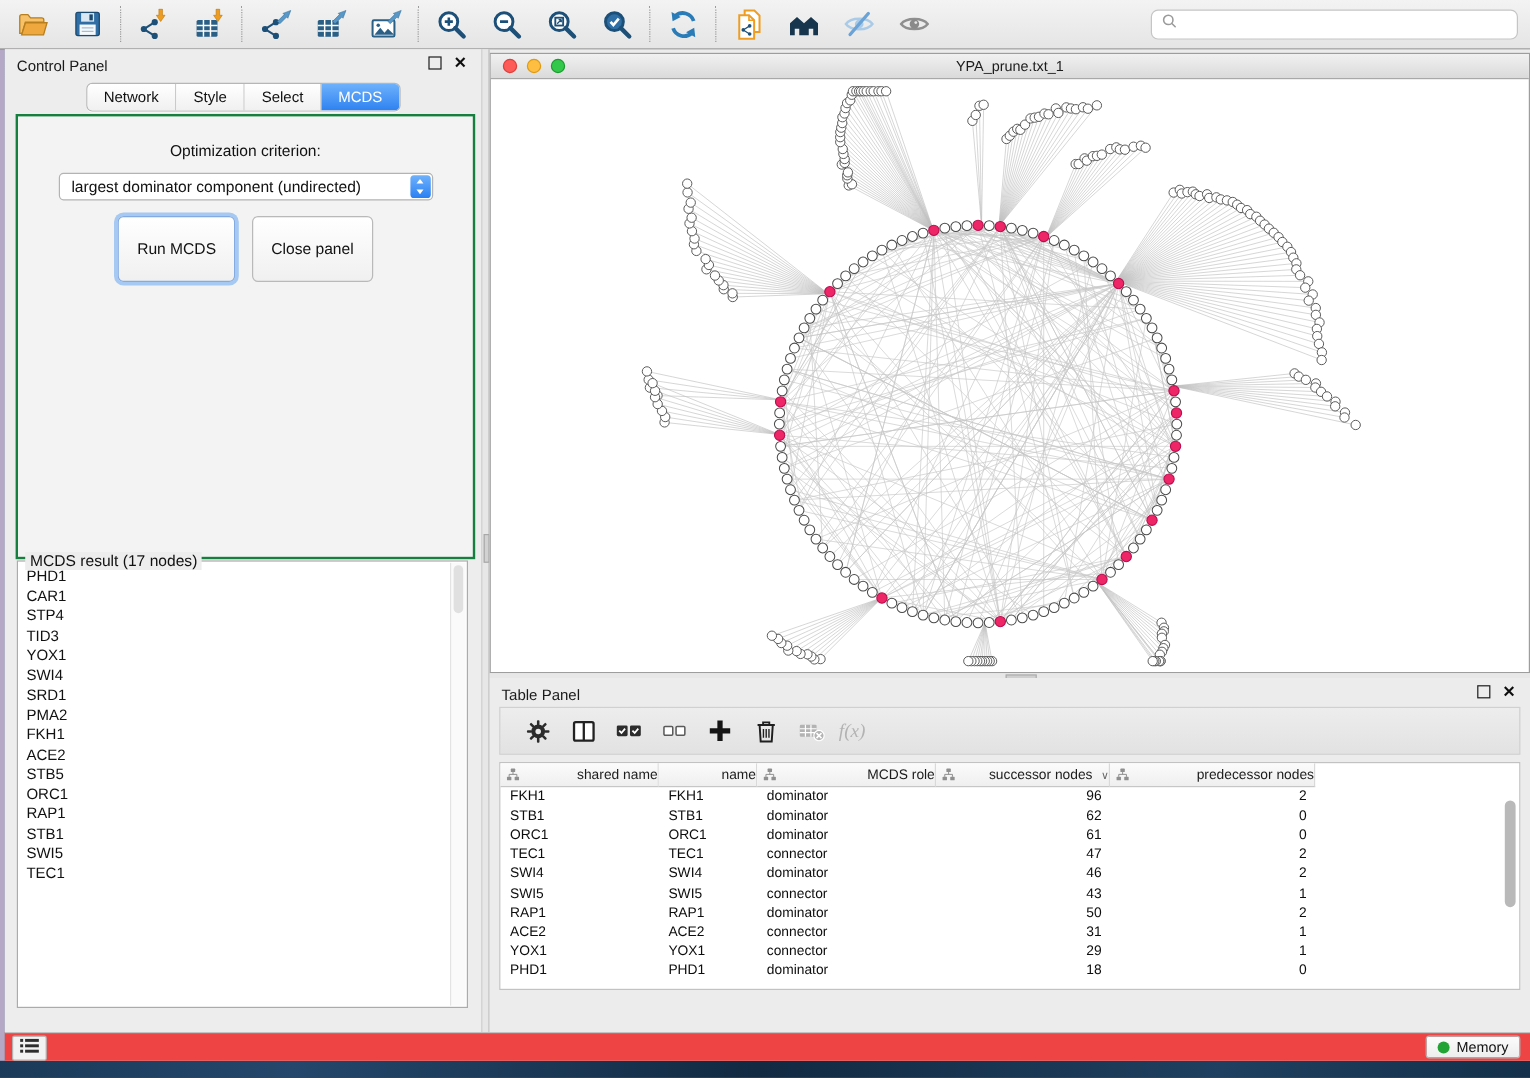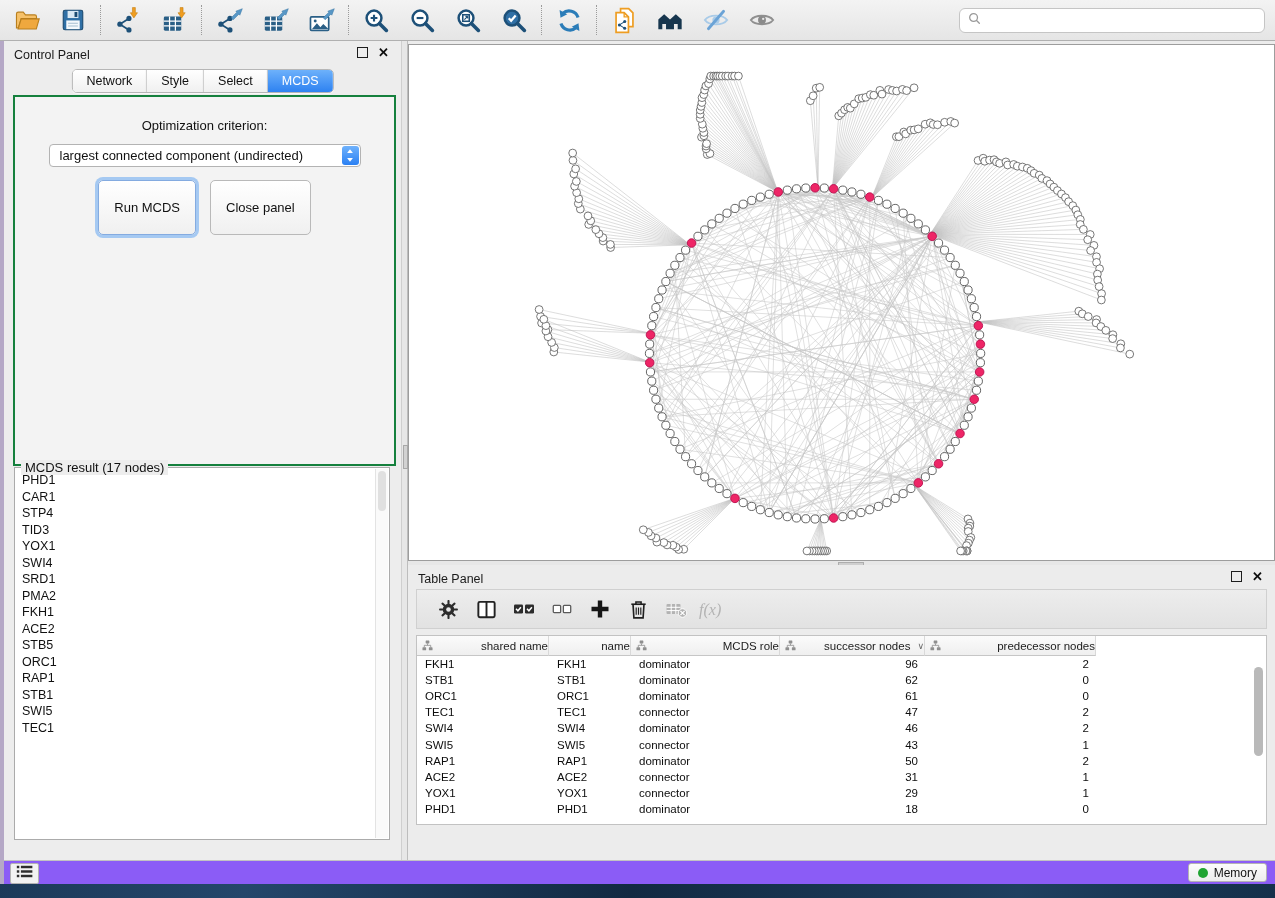--- a/index.html
+++ b/index.html
@@ -81,21 +81,21 @@
       display:flex;align-items:center;justify-content:flex-end;}
   .th .type-ic{position:absolute;left:5px;top:4px;}
   .th .chev{margin-left:7px;color:#666;font-size:9px;}
   .tr{display:flex;height:16.1px;align-items:center;font-size:11.5px;color:#0d0d0d;}
   .td{box-sizing:border-box;overflow:hidden;white-space:nowrap;}
   .td.num{text-align:right;padding-right:7px;}
   .td.txt{padding-left:8px;}
   .t-scrollthumb{position:absolute;top:31px;right:3px;width:9px;height:89px;background:#b9b9b9;border-radius:4.5px;}
   .tp-tabs{position:absolute;bottom:6px;left:50%;transform:translateX(-50%);}
   
-  .status-bar{position:absolute;left:0;bottom:0;width:100%;height:24px;background:#8b5cf6;border-top:1px solid #c2c2c2;box-sizing:border-box;}
+  .status-bar{position:absolute;left:0;bottom:0;width:100%;height:24px;background:#ef4444;border-top:1px solid #c2c2c2;box-sizing:border-box;}
   .sb-list-btn{position:absolute;left:6px;top:2px;width:27px;height:19px;border:1px solid #b3b3b3;background:#f2f2f2;
                border-radius:2px;display:flex;align-items:center;justify-content:center;}
   .memory-btn{position:absolute;right:8px;top:2px;height:19px;box-sizing:border-box;border:1px solid #b3b3b3;
               background:linear-gradient(#fcfcfc,#ededed);border-radius:3px;display:flex;align-items:center;
               gap:6px;padding:0 9px;font-size:12px;color:#111;}
   .mem-dot{width:10px;height:10px;border-radius:50%;}
 </style>
 </head>
 <body>
 
@@ -272,21 +272,21 @@
       <div class="cp-tabs seg" id="cp-tabs">
           <button class="seg-btn">Network</button>
           <button class="seg-btn">Style</button>
           <button class="seg-btn">Select</button>
           <button class="seg-btn active">MCDS</button>
         </div>
 
       <div class="cp-inner">
         <div class="opt-label">Optimization criterion:</div>
         <div class="dropdown">
-          <span>largest connected component (undirected)</span>
+          <span>largest dominator component (undirected)</span>
           <span class="dd-stepper" id="stepper-slot">
               <svg viewBox="0 0 10 17" width="10" height="17">
                 <path d="M5 2.2l2.9 3.8H2.1z" fill="#fff"></path>
                 <path d="M5 14.8l-2.9-3.8h5.8z" fill="#fff"></path>
               </svg>
             </span>
         </div>
         <div class="cp-buttons">
           <button class="btn focused">Run MCDS</button>
           <button class="btn">Close panel</button>
@@ -317,20 +317,28 @@
             <div class="result-thumb"></div>
           </div>
       </div>
     </div>
 
     <div class="v-splitter">
         <div class="v-handle"></div>
       </div>
 
     <div class="network-window">
+      <div class="nw-titlebar">
+        <div class="traffic">
+          <span class="tl red"></span>
+          <span class="tl yellow"></span>
+          <span class="tl green"></span>
+        </div>
+        <span class="nw-title">YPA_prune.txt_1</span>
+      </div>
       <div class="nw-canvas" id="nw-canvas">
           <svg viewBox="0 0 867 495">
             <g stroke="#8f8f8f" stroke-width="0.55" opacity="0.5">
               <line x1="283.2234006293944" y1="177.38646805996743" x2="416.30769424137384" y2="122.26114870704245"></line>
               <line x1="283.2234006293944" y1="177.38646805996743" x2="461.82632428455776" y2="131.31536716881098"></line>
               <line x1="283.2234006293944" y1="177.38646805996743" x2="379.1939669314137" y2="124.34541092597286"></line>
               <line x1="283.2234006293944" y1="177.38646805996743" x2="250.31536716881098" y2="342.82632428455776"></line>
               <line x1="283.2234006293944" y1="177.38646805996743" x2="388.4138969668509" y2="452.9562268422783"></line>
               <line x1="283.2234006293944" y1="177.38646805996743" x2="503.05943516584773" y2="423.38310424723716"></line>
               <line x1="283.2234006293944" y1="177.38646805996743" x2="443.9384750367482" y2="449.8380334221827"></line>

